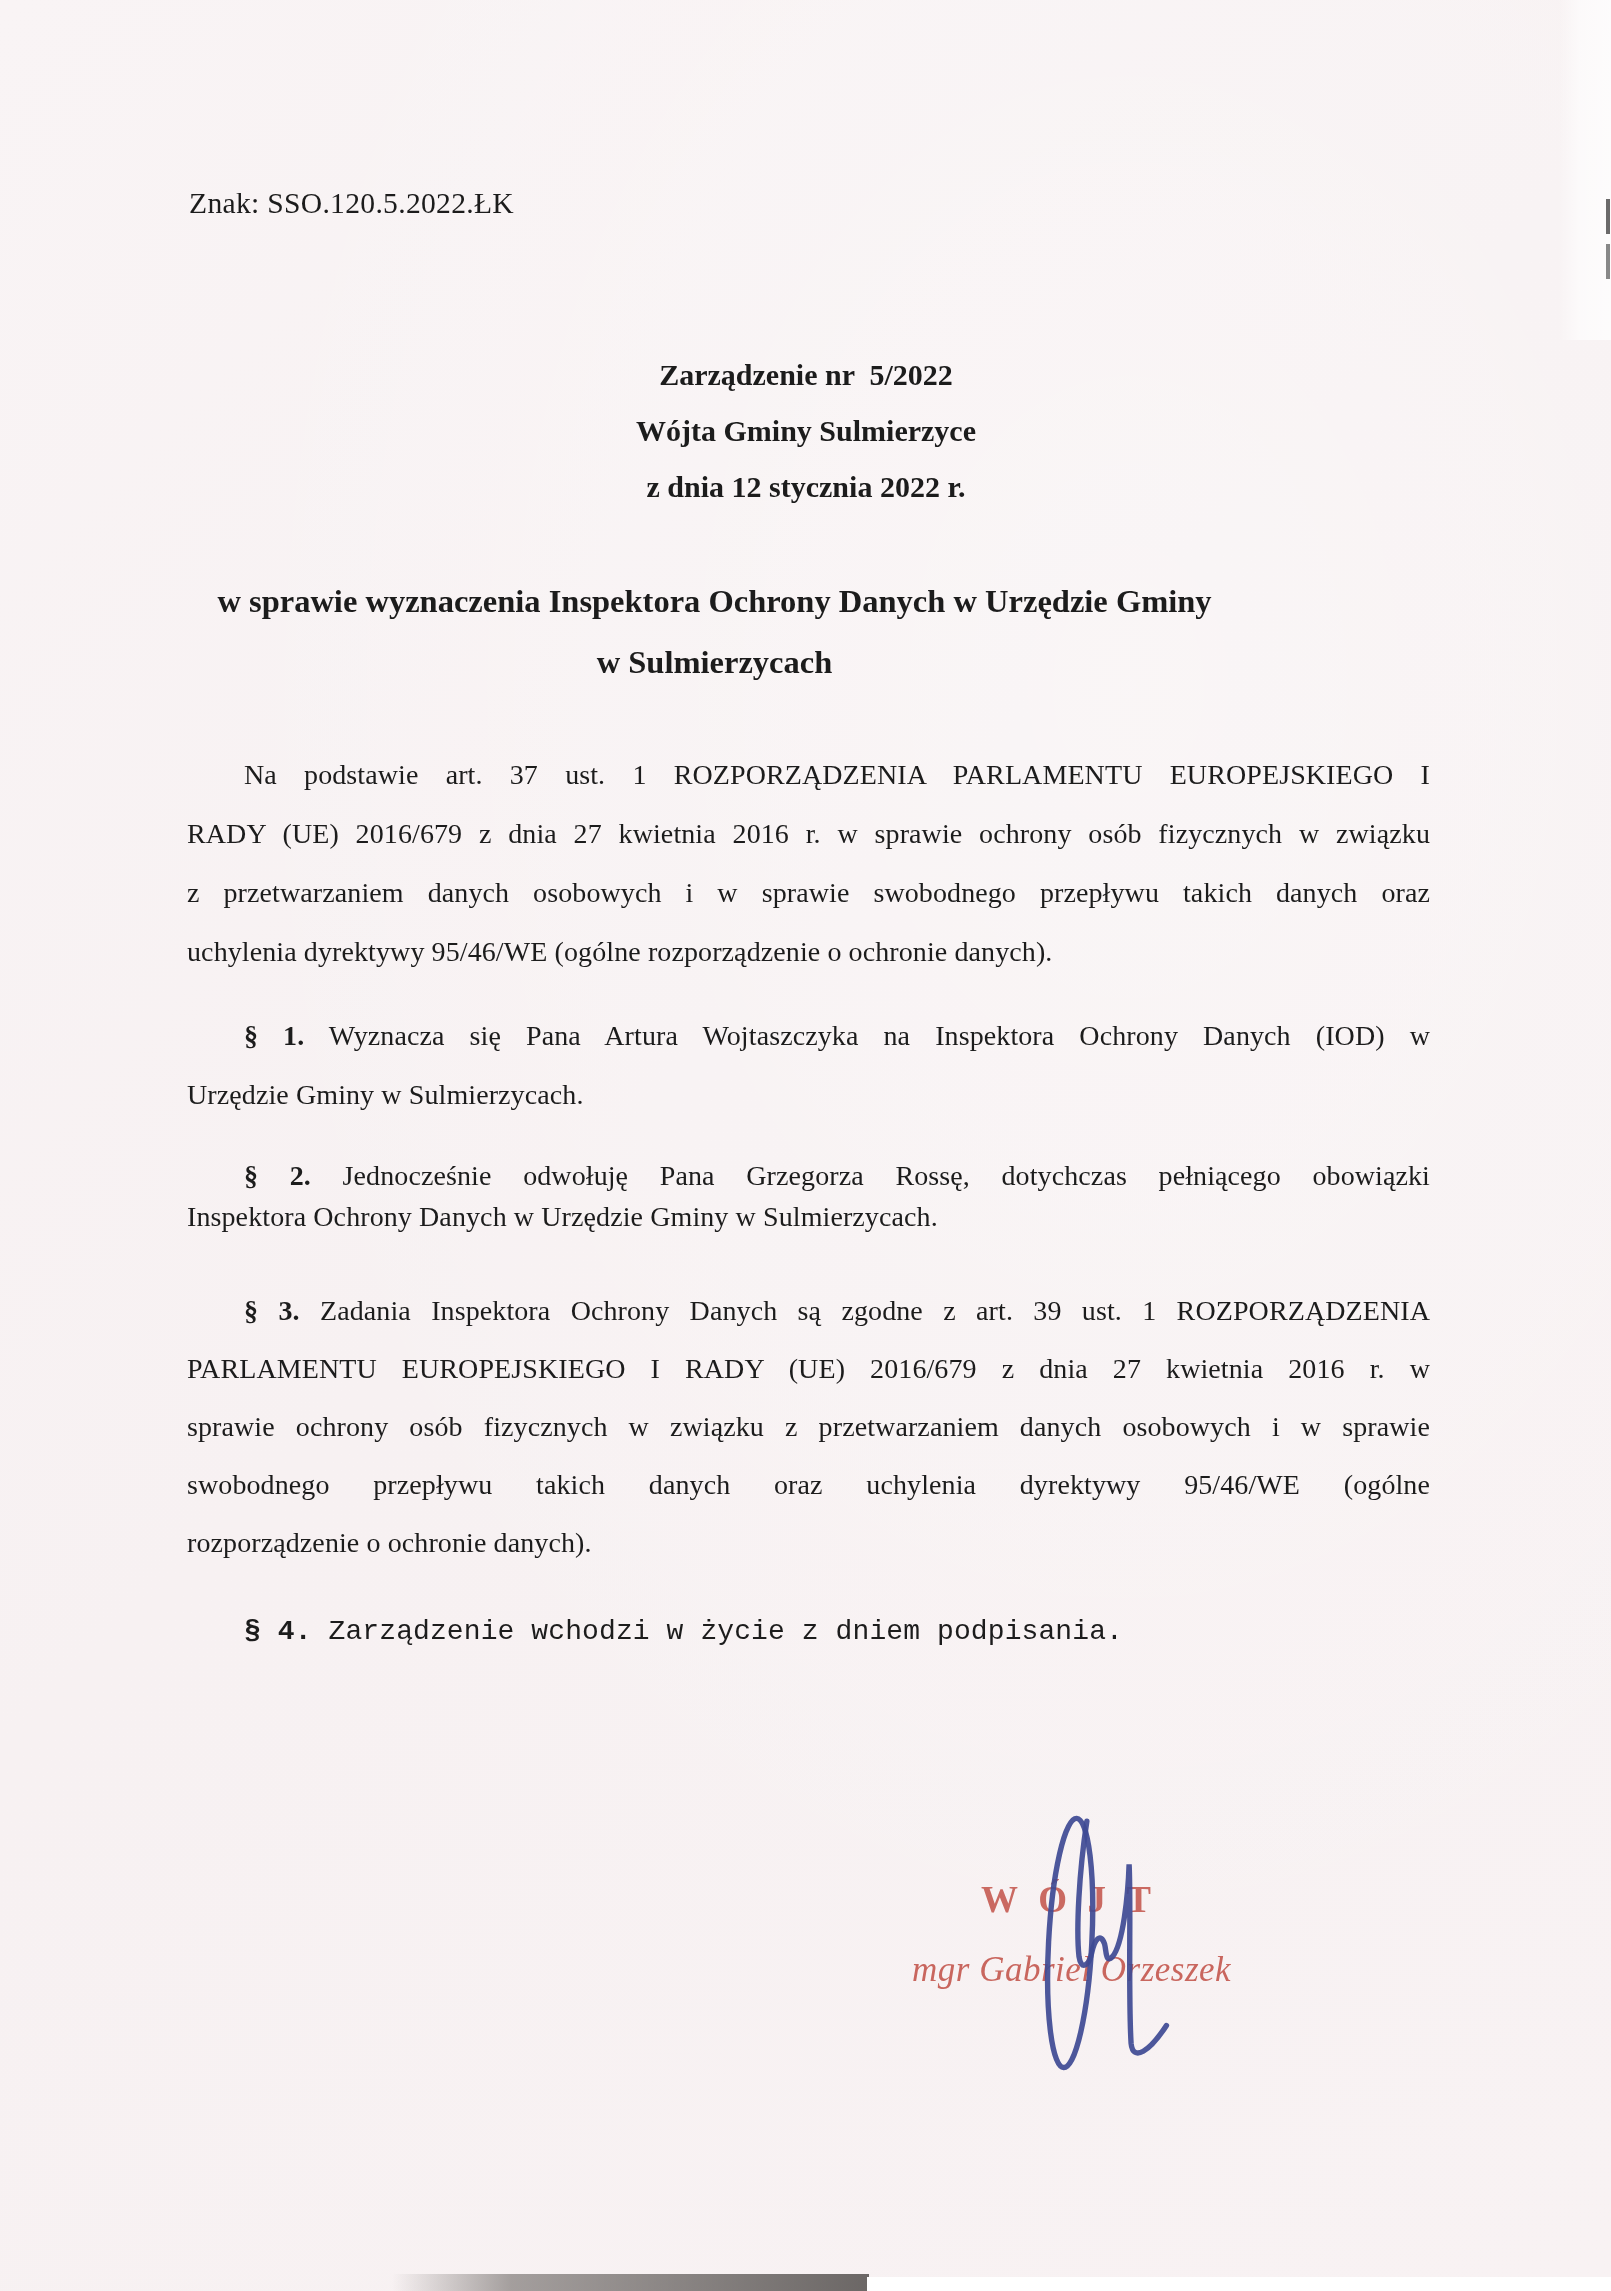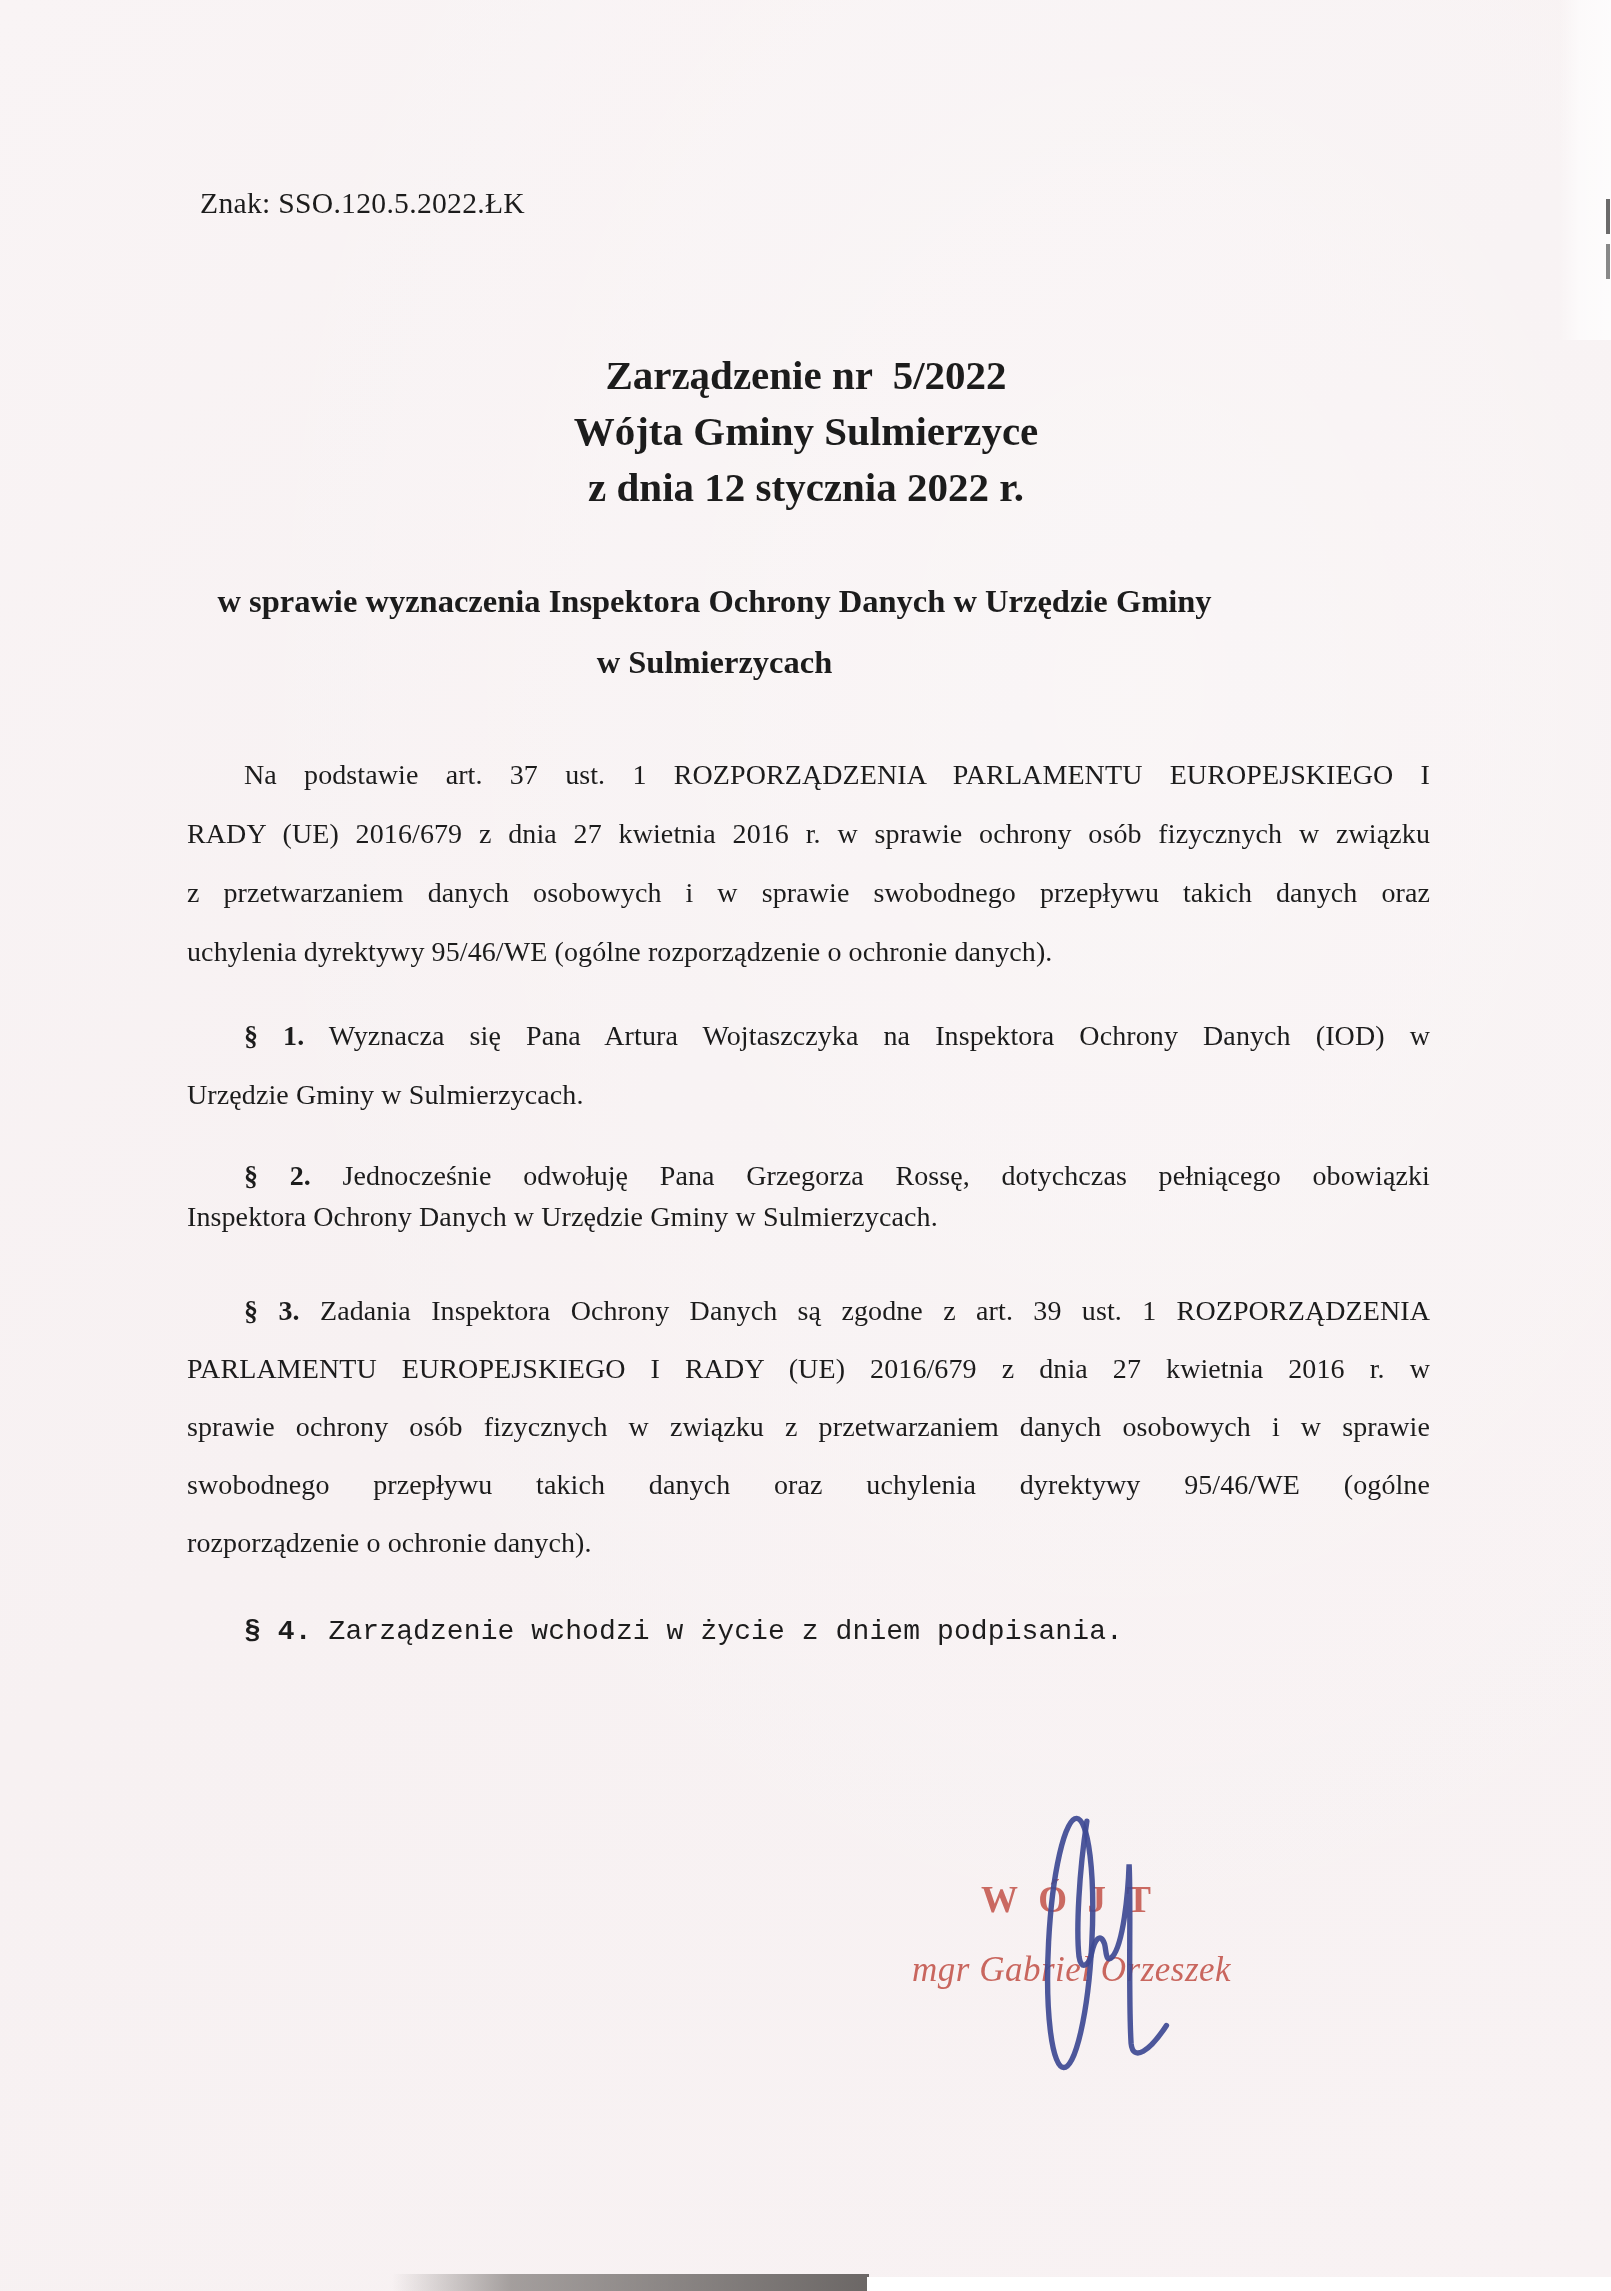--- a/index.html
+++ b/index.html
@@ -15,29 +15,29 @@
     margin: 0 auto;
     background:
       radial-gradient(ellipse at 70% 30%, rgba(255,255,255,0.35), rgba(255,255,255,0) 60%),
       linear-gradient(135deg, #f9f4f5 0%, #f7f1f2 45%, #f8f2f3 100%);
     color: #1c1c1c;
     overflow: hidden;
   }
   
   .abs { position: absolute; }
   .reference {
-    left: 200px; top: 187px;
+    left: 189px; top: 187px;
     font-size: 29.6px;
     letter-spacing: 0.3px;
   }
   .title-block {
     left: 0; top: 347px; width: 1612px;
     text-align: center;
     font-weight: bold;
-    font-size: 41px;
+    font-size: 30px;
     line-height: 56px;
   }
   .title-block .tline { white-space: pre; }
   .subject-block {
     left: 0; top: 571px; width: 1429px;
     text-align: center;
     font-weight: bold;
     font-size: 32.5px;
     line-height: 61px;
   }

